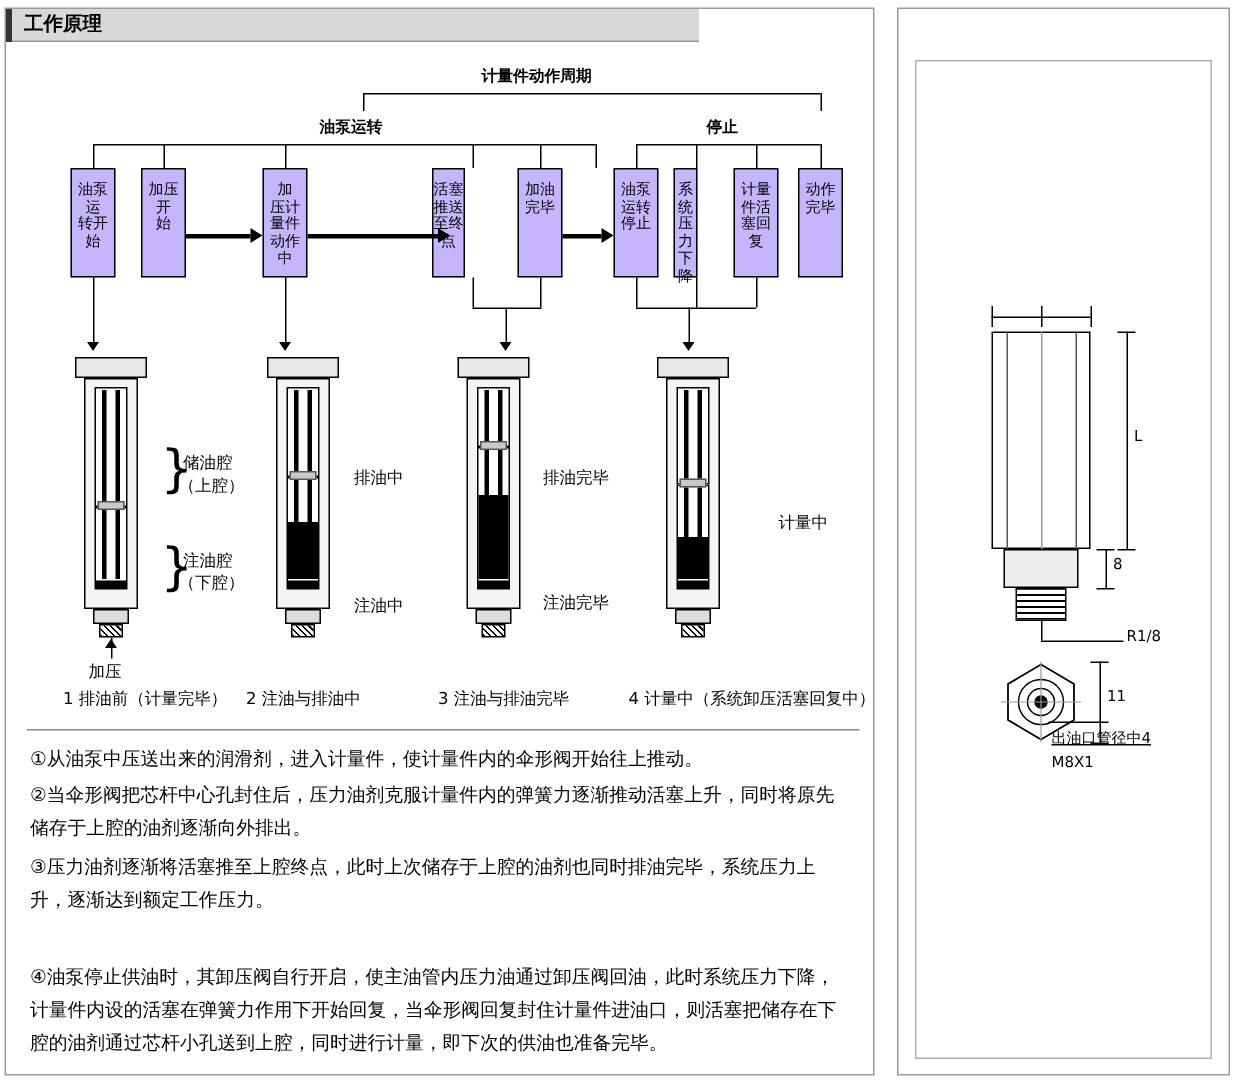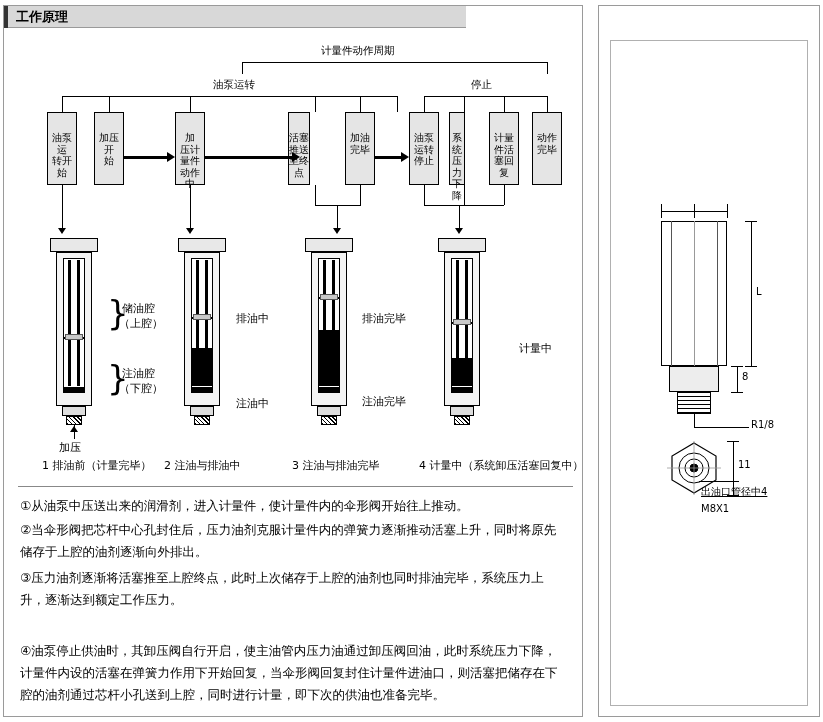--- a/index.html
+++ b/index.html
@@ -14,25 +14,25 @@
   .panel-title{position:absolute;top:0;left:0;height:22px;line-height:22px;
     background:#d8d8d8;border-bottom:1px solid #9a9a9a;box-sizing:border-box;
     font-size:13px;font-weight:bold;padding-left:8px;color:#000;}
   .panel-left .panel-title{width:462px;}
   .panel-right .panel-title{width:220px;}
   .title-bar-accent{position:absolute;left:0;top:0;width:4px;height:22px;background:#333;}
 
   .inner-box{position:absolute;border:1px solid #b0b0b0;box-sizing:border-box;background:#fff;}
 
   
-  .fbox{position:absolute;border:1px solid #000;background:#e5e5e5;box-sizing:border-box;
-    font-size:10px;line-height:11.5px;text-align:center;padding-top:19px;letter-spacing:0px;}
+  .fbox{position:absolute;border:1px solid #000;background:#c4b5fd;box-sizing:border-box;
+    font-size:10px;line-height:11.5px;text-align:center;padding-top:8px;letter-spacing:0px;}
   .fbox span{display:block;}
 
-  .lbl{position:absolute;font-size:10.5px;white-space:nowrap;}
+  .lbl{position:absolute;font-size:10.5px;white-space:nowrap;font-weight:bold;}
 
   
   .hline{position:absolute;height:1px;background:#000;}
   .vline{position:absolute;width:1px;background:#000;}
 
   
   .thickline{position:absolute;height:3px;background:#000;}
   .arrowhead{position:absolute;width:0;height:0;border-top:5px solid transparent;
     border-bottom:5px solid transparent;border-left:8px solid #000;}
   .arrowhead-sm{position:absolute;width:0;height:0;border-left:4px solid transparent;

